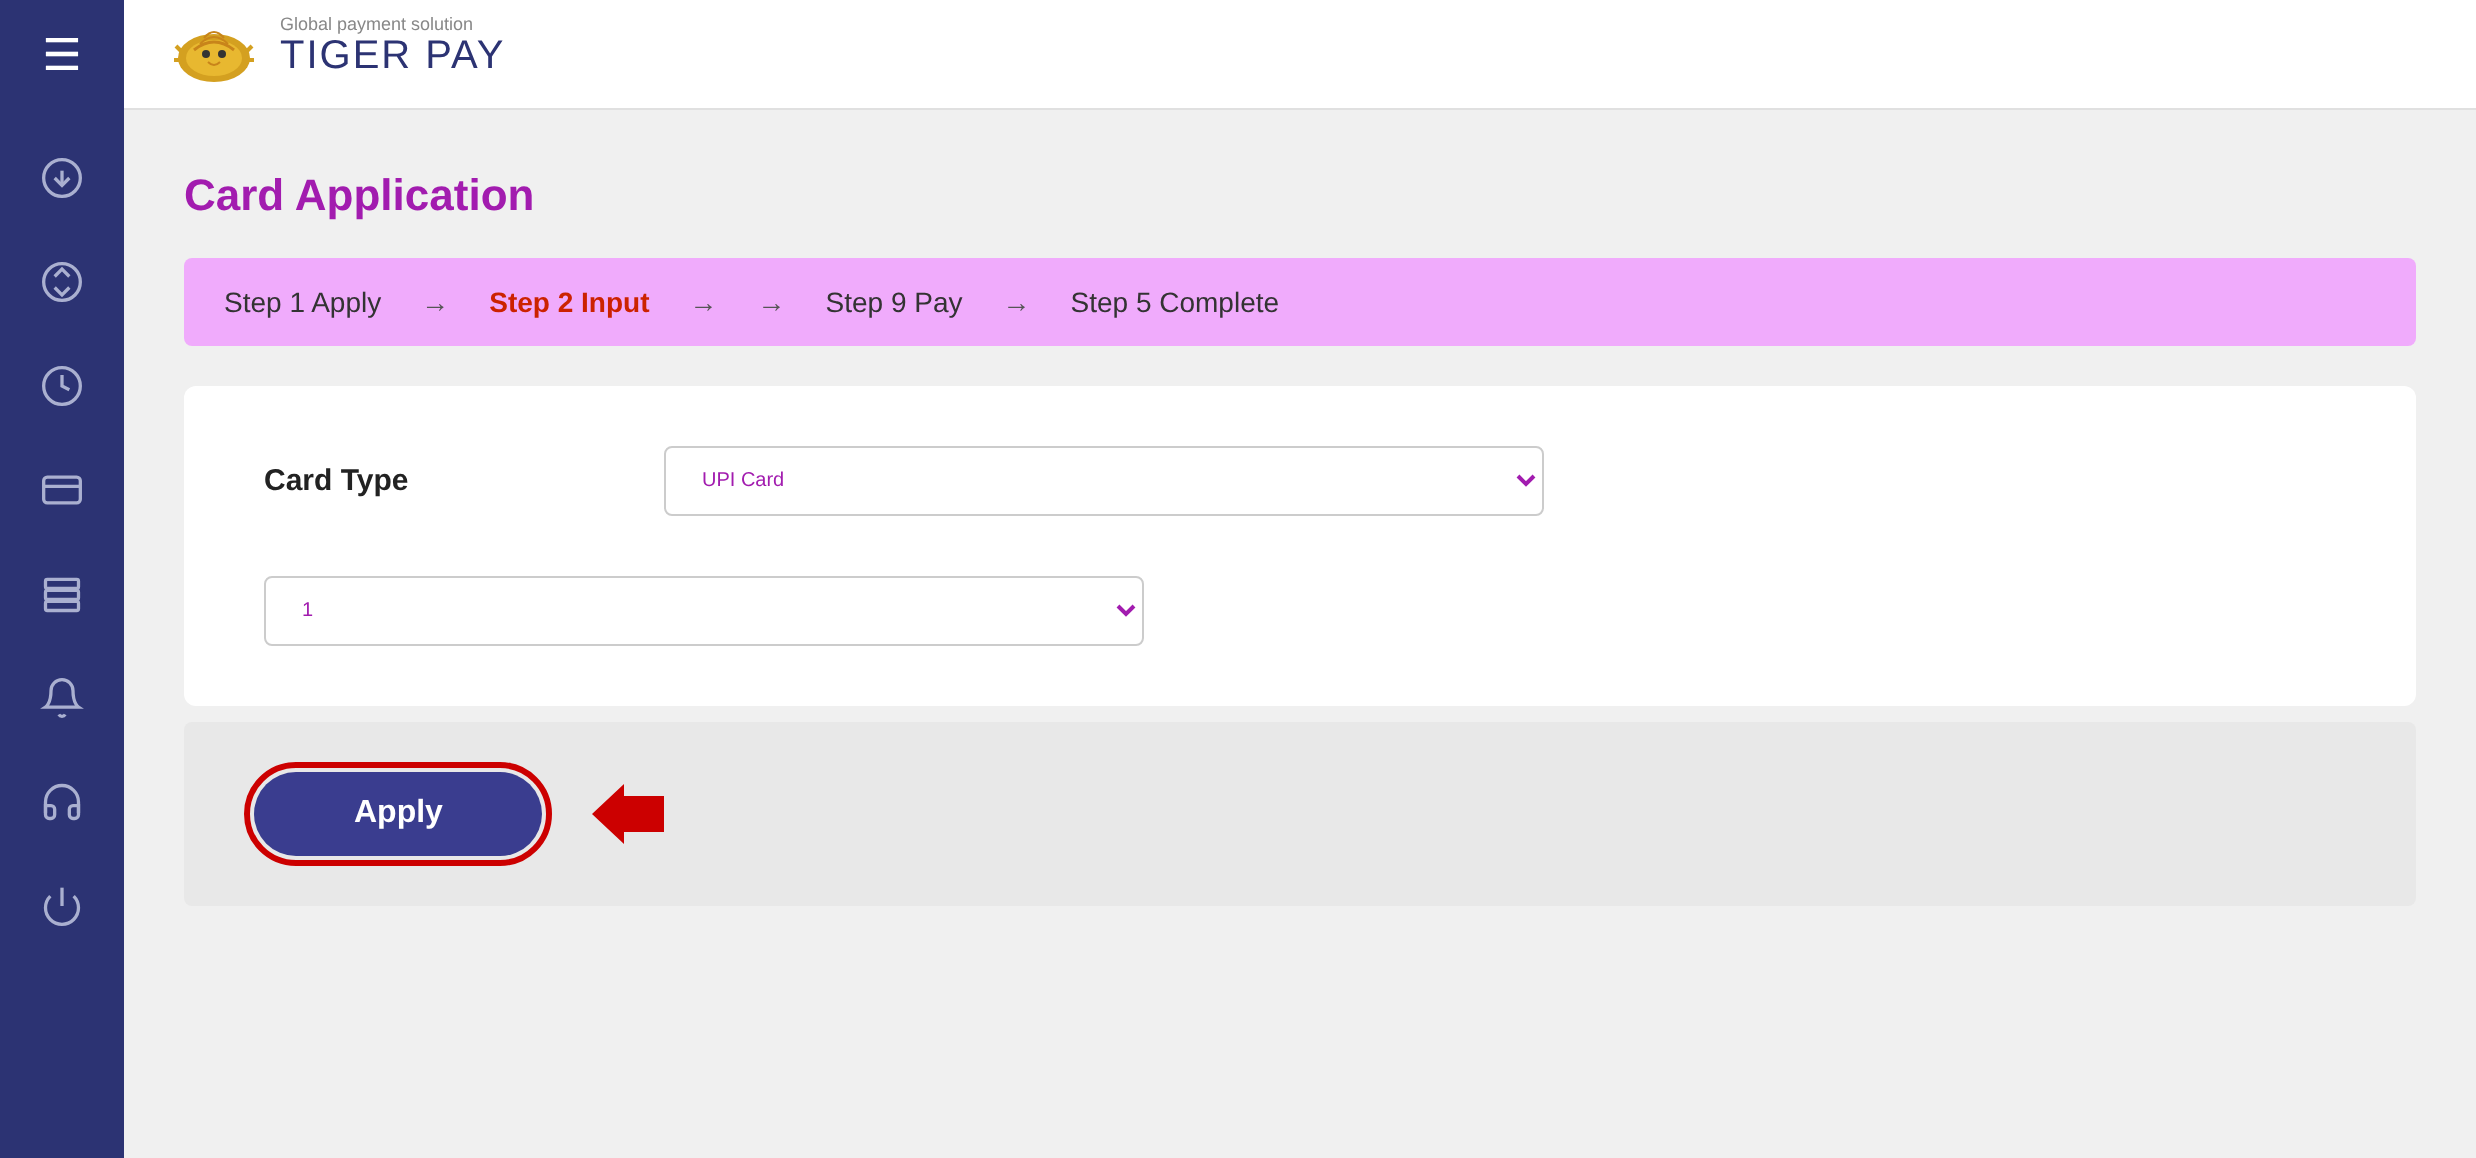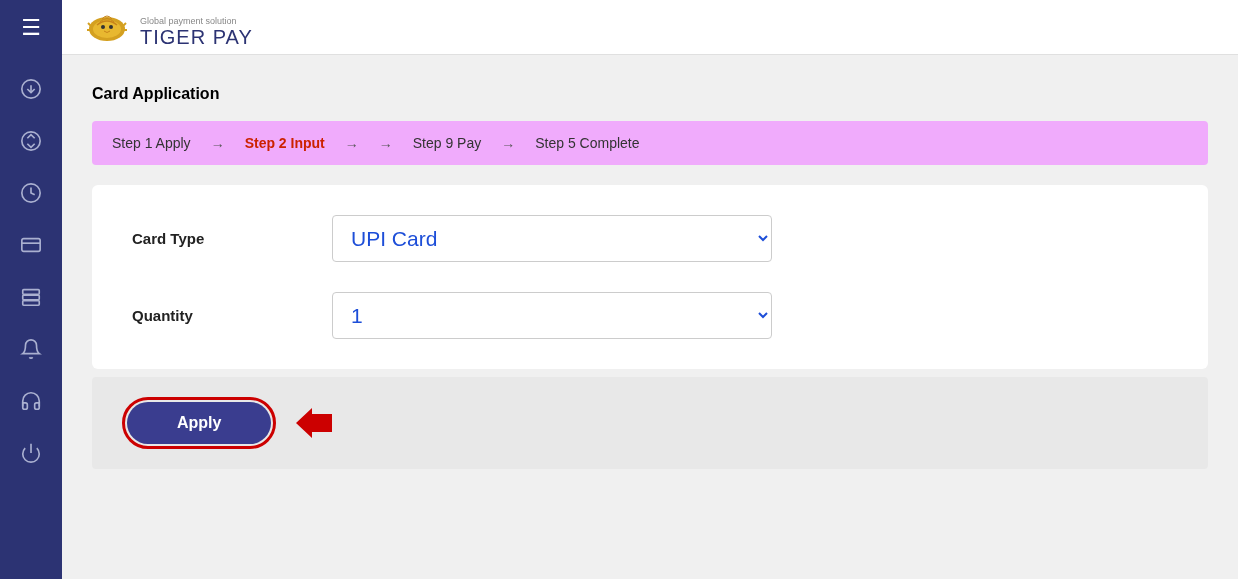--- a/index.html
+++ b/index.html
@@ -57,21 +57,21 @@
       height: 55px;
       background: white;
       display: flex;
       align-items: center;
       padding: 0 20px;
       border-bottom: 1px solid #e0e0e0;
       z-index: 10;
     }
     .logo-area {
       display: flex;
-      align-items: flex-end;
+      align-items: flex-start;
       gap: 8px;
     }
     .logo-tiger {
       width: 50px;
       height: 40px;
     }
     .logo-text-small {
       font-size: 9px;
       color: #888;
       display: block;
@@ -92,23 +92,23 @@
       top: 55px;
       left: 62px;
       right: 0;
       bottom: 0;
       background: #f0f0f0;
       padding: 30px 30px 20px 30px;
       overflow-y: auto;
     }
 
     .page-title {
-      font-size: 16px;
+      font-size: 22px;
       font-weight: bold;
-      color: #000000;
+      color: #a21caf;
       margin-bottom: 18px;
     }
 
     
     .steps-bar {
       background: #f0abfc;
       border-radius: 4px;
       padding: 14px 20px;
       display: flex;
       align-items: center;
@@ -146,22 +146,22 @@
       color: #222;
       width: 200px;
       flex-shrink: 0;
     }
     .form-select {
       flex: 1;
       max-width: 440px;
       padding: 10px 14px;
       border: 1px solid #ccc;
       border-radius: 4px;
-      font-size: 21px;
-      color: #1d4ed8;
+      font-size: 10px;
+      color: #a21caf;
       background: white;
       appearance: auto;
       cursor: pointer;
     }
 
     
     .apply-section {
       background: #e8e8e8;
       border-radius: 4px;
       padding: 20px 30px;
@@ -309,21 +309,20 @@
     <div class="form-row">
       <label class="form-label">Card Type</label>
       <select class="form-select">
         <option value="UPI Card">UPI Card</option>
         <option value="Visa Card">Visa Card</option>
         <option value="Master Card">Master Card</option>
       </select>
     </div>
 
     <div class="form-row">
-      <label class="form-label">Quantity</label>
       <select class="form-select">
         <option value="1">1</option>
         <option value="2">2</option>
         <option value="3">3</option>
         <option value="4">4</option>
         <option value="5">5</option>
       </select>
     </div>
   </div>
 

